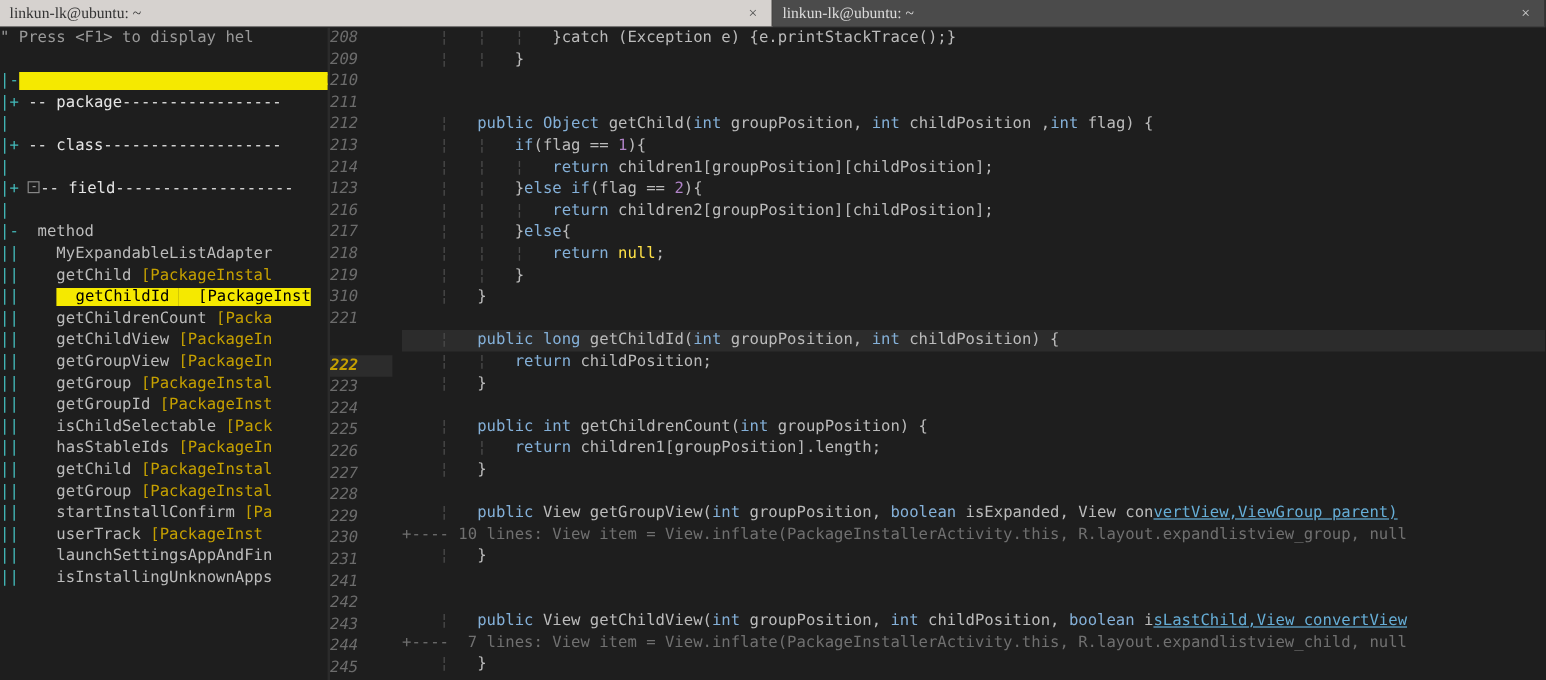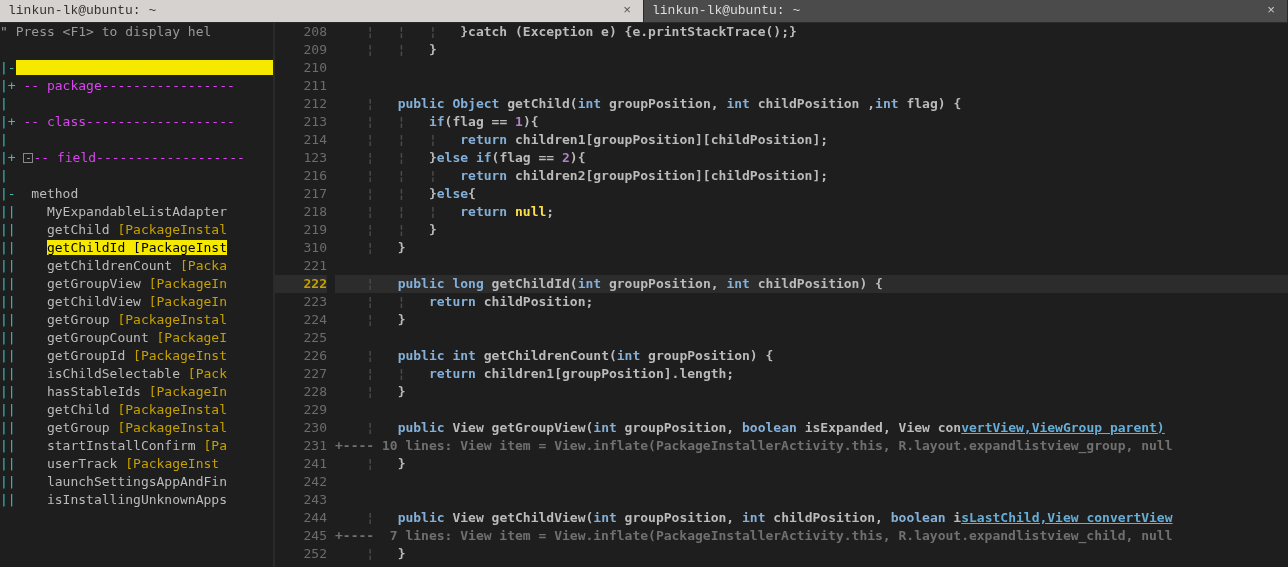--- a/index.html
+++ b/index.html
@@ -16,21 +16,21 @@
 .tabbar {
   display: flex;
   height: 23px;
   background: #4b4b4b;
   border-bottom: 1px solid #2a2a2a;
 }
 .tab {
   display: flex;
   align-items: center;
   padding: 2px 8px;
-  font-family: Liberation Mono, monospace;
+  font-family: Liberation Serif, serif;
   font-size: 13px;
   color: #dcdcdc;
   border-right: 1px solid #2a2a2a;
   background: #4b4b4b;
   position: relative;
   min-width: 320px;
 }
 .tab.active {
   background: #d6d2cf;
   color: #333;
@@ -53,47 +53,48 @@
   border-right: 2px solid #2b2b2b;
 }
 .editor {
   flex: 1;
   display: flex;
   background: #1e1e1e;
   overflow: hidden;
 }
 .gutter {
   width: 60px;
-  text-align: right;
+  text-align: left;
   padding-right: 8px;
   color: #6c6c6c;
   background: #1e1e1e;
+  font-style: italic;
 }
 .gutter .ln { height: 18px; }
-.gutter .ln.curr { color: #c5a000; font-weight: bold; background: #2c2c2c; }
+.gutter .ln.curr { color: #c5a000; font-weight: bold; background: #2c2c2c; margin-top: 21px; }
 .code {
   flex: 1;
   white-space: pre;
   position: relative;
 }
-.code .row { height: 18px; font-weight: bold; }
+.code .row { height: 18px; }
 .code .row.curr { background: #2c2c2c; }
 .side-row { height: 18px; white-space: pre; overflow: hidden; }
 .c-guide { color: #4a4a4a; }
 .c-kw { color: #84b0d8; }
 .c-type { color: #84b0d8; }
 .c-num { color: #b083c7; }
 .c-null { color: #fde047; }
 .c-link { color: #66aed7; text-decoration: underline; }
 .c-fold { color: #707070; }
 .s-cyan { color: #43b9b9; }
 .s-yellow { color: #c5a000; }
-.s-dash { color: #d946ef; }
+.s-dash { color: #e5e5e5; }
 .s-redacted { background: #f5e900; color: #f5e900; }
-.s-hl { background: #f5e900; color: #000; }
+.s-hl { background: #f5e900; color: #000; padding-left: 16px; }
 .s-grey { color: #999; }
 .fold-box {
   display: inline-block;
   width: 10px; height: 10px;
   border: 1px solid #888;
   text-align: center;
   line-height: 8px;
   font-size: 10px;
   color: #bbb;
   vertical-align: middle;
@@ -125,24 +126,23 @@
     <div class="side-row"><span class="s-cyan">|+ </span><span class="s-dash">-- class-------------------</span></div>
     <div class="side-row"><span class="s-cyan">|</span></div>
     <div class="side-row"><span class="s-cyan">|+ </span><span class="fold-box">-</span><span class="s-dash">-- field-------------------</span></div>
     <div class="side-row"><span class="s-cyan">|</span></div>
     <div class="side-row"><span class="s-cyan">|-</span><span>  method</span></div>
     <div id="sidebar-items">
         <div class="side-row"><span class="s-cyan">||    </span><span>MyExpandableListAdapter</span><span class="s-yellow"></span></div>
         <div class="side-row"><span class="s-cyan">||    </span><span>getChild </span><span class="s-yellow">[PackageInstal</span></div>
         <div class="side-row"><span class="s-cyan">||    </span><span class="s-hl">getChildId </span><span class="s-hl">[PackageInst</span></div>
         <div class="side-row"><span class="s-cyan">||    </span><span>getChildrenCount </span><span class="s-yellow">[Packa</span></div>
+        <div class="side-row"><span class="s-cyan">||    </span><span>getChildView </span><span class="s-yellow">[PackageIn</span></div>
         <div class="side-row"><span class="s-cyan">||    </span><span>getGroupView </span><span class="s-yellow">[PackageIn</span></div>
-        <div class="side-row"><span class="s-cyan">||    </span><span>getChildView </span><span class="s-yellow">[PackageIn</span></div>
         <div class="side-row"><span class="s-cyan">||    </span><span>getGroup </span><span class="s-yellow">[PackageInstal</span></div>
-        <div class="side-row"><span class="s-cyan">||    </span><span>getGroupCount </span><span class="s-yellow">[PackageI</span></div>
         <div class="side-row"><span class="s-cyan">||    </span><span>getGroupId </span><span class="s-yellow">[PackageInst</span></div>
         <div class="side-row"><span class="s-cyan">||    </span><span>isChildSelectable </span><span class="s-yellow">[Pack</span></div>
         <div class="side-row"><span class="s-cyan">||    </span><span>hasStableIds </span><span class="s-yellow">[PackageIn</span></div>
         <div class="side-row"><span class="s-cyan">||    </span><span>getChild </span><span class="s-yellow">[PackageInstal</span></div>
         <div class="side-row"><span class="s-cyan">||    </span><span>getGroup </span><span class="s-yellow">[PackageInstal</span></div>
         <div class="side-row"><span class="s-cyan">||    </span><span>startInstallConfirm </span><span class="s-yellow">[Pa</span></div>
         <div class="side-row"><span class="s-cyan">||    </span><span>userTrack </span><span class="s-yellow">[PackageInst</span></div>
         <div class="side-row"><span class="s-cyan">||    </span><span>launchSettingsAppAndFin</span><span class="s-yellow"></span></div>
         <div class="side-row"><span class="s-cyan">||    </span><span>isInstallingUnknownApps</span><span class="s-yellow"></span></div>
       </div>

